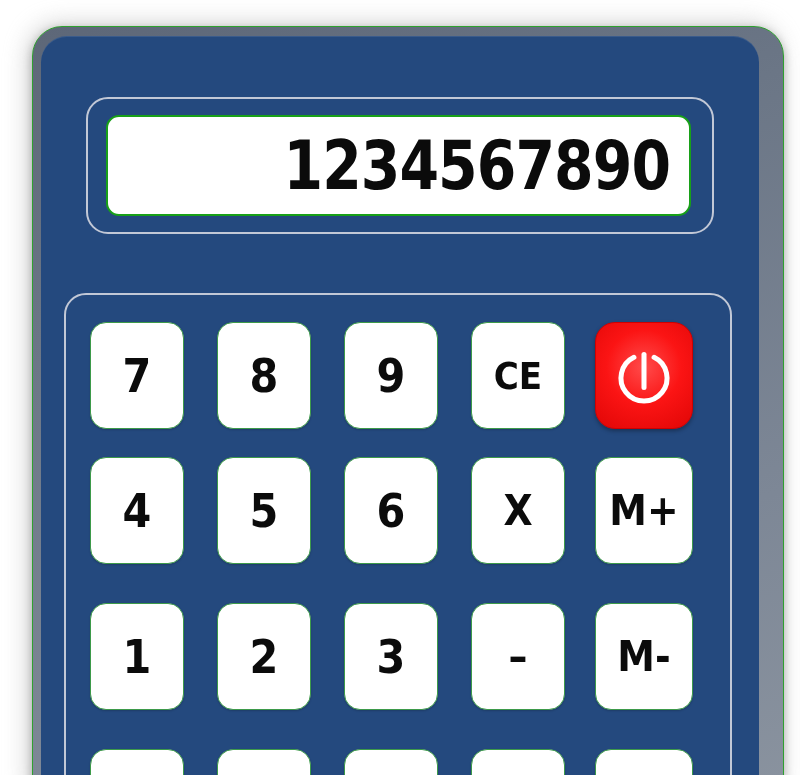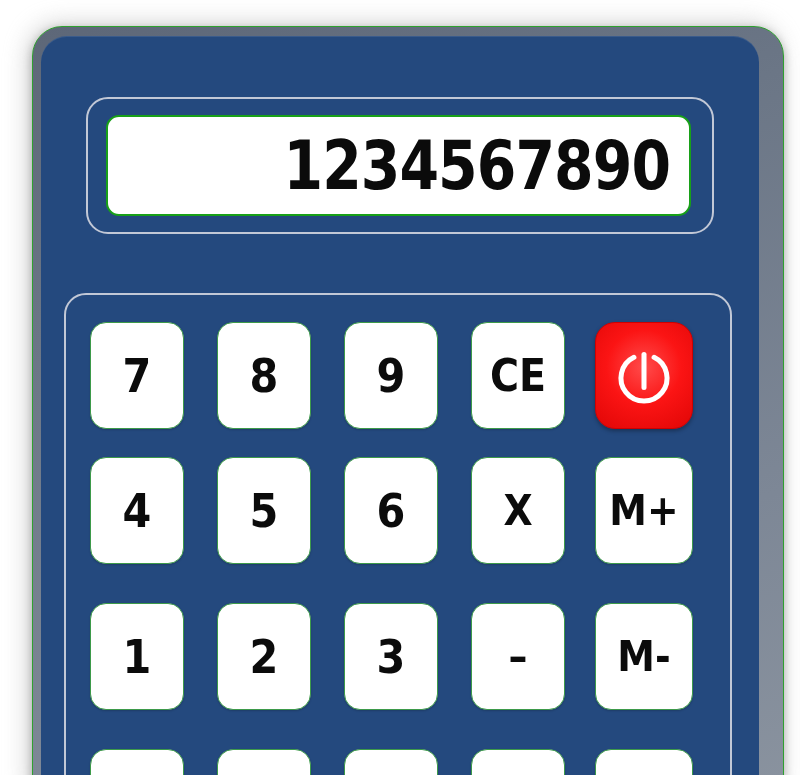--- a/index.html
+++ b/index.html
@@ -146,21 +146,21 @@
     font-family: "DejaVu Sans Condensed", "Liberation Sans Narrow", "Liberation Sans", sans-serif;
     font-weight: bold;
     color: #0b0b0b;
     user-select: none;
     box-shadow: 0 1px 2px rgba(0,0,0,0.18);
   }
 
   .key.digit { font-size: 46px; }
   .key.op    { font-size: 42px; }
   .key.mem   { font-size: 42px; }
-  .key.small { font-size: 44px; }
+  .key.small { font-size: 38px; }
 
   
   .k-c0 { width: 94px;  height: 107px; margin-left: 0px; }
   .k-c1 { width: 94px;  height: 107px; margin-left: 33px; }
   .k-c2 { width: 94px;  height: 107px; margin-left: 33px; }
   .k-c3 { width: 94px;  height: 107px; margin-left: 33px; }
   .k-c4 { width: 98px;  height: 107px; margin-left: 30px; }
 
   
   .key.power {

